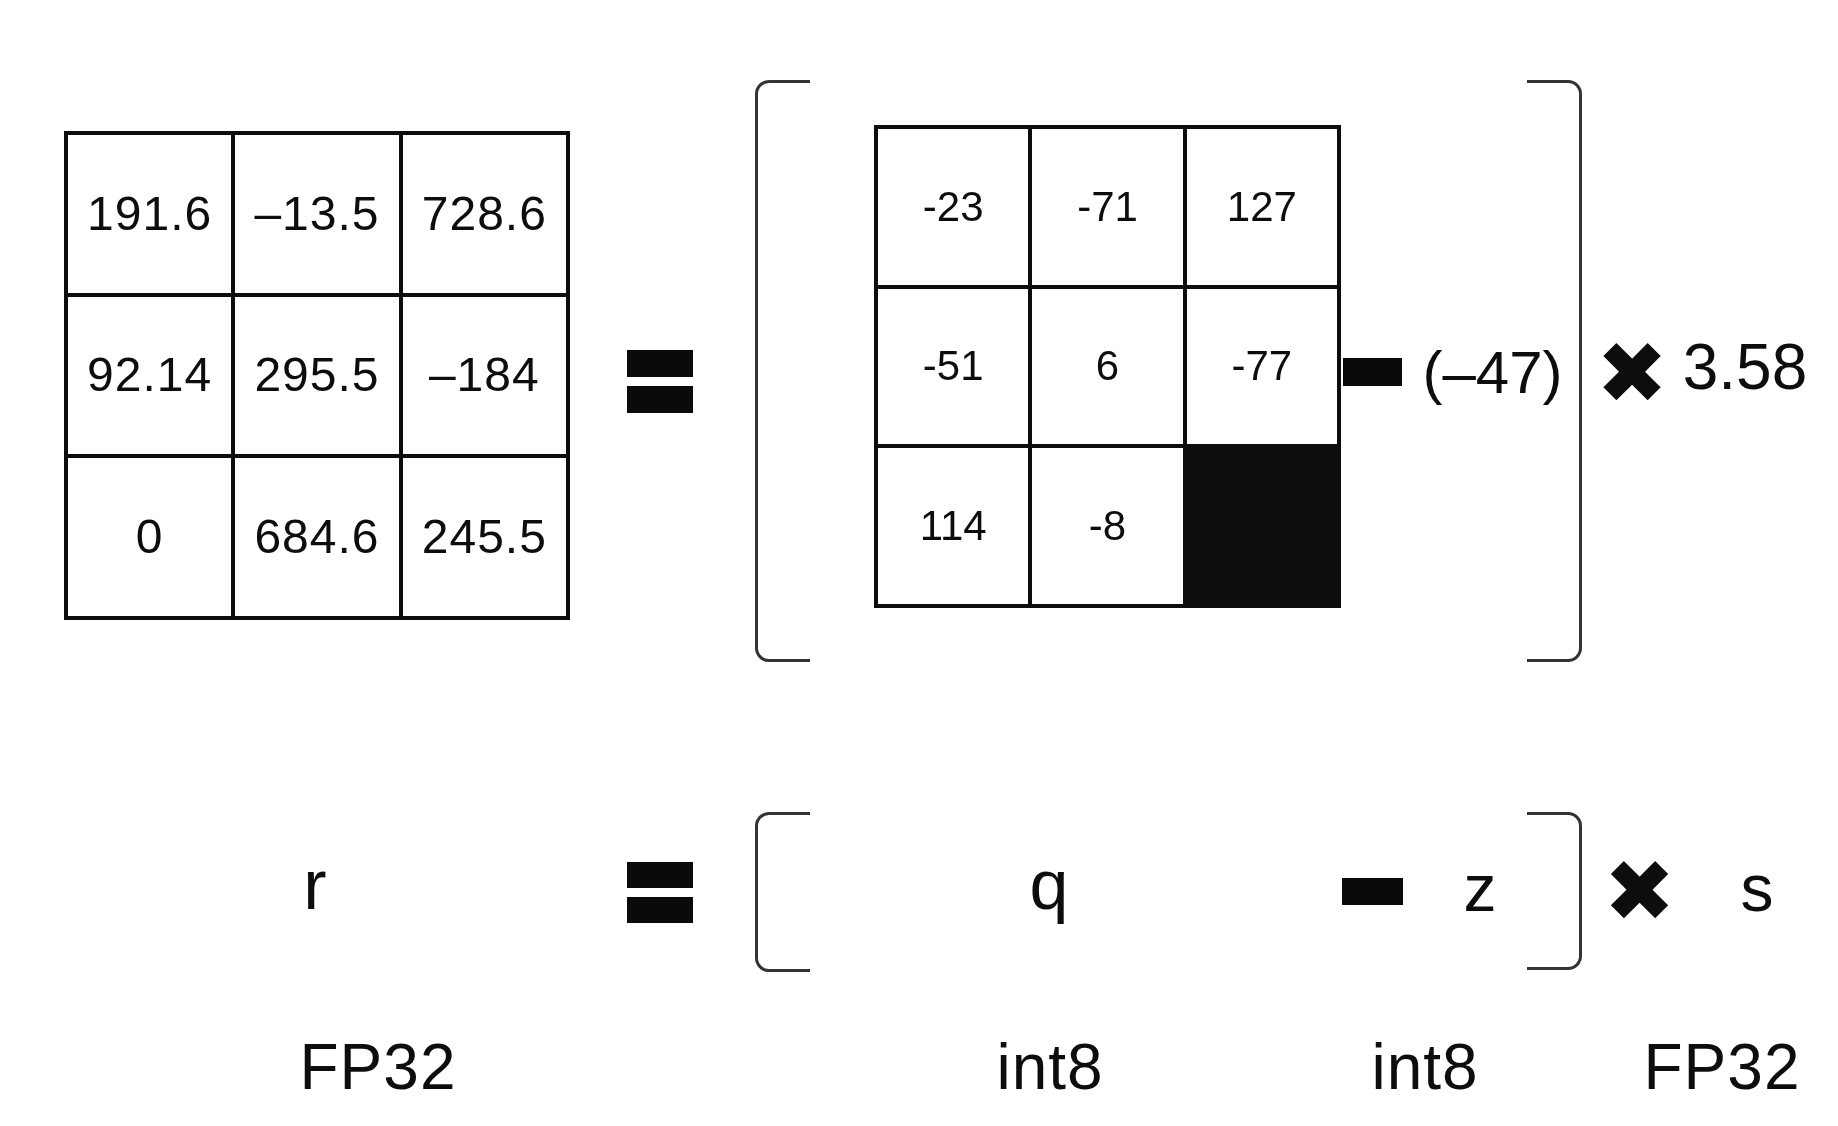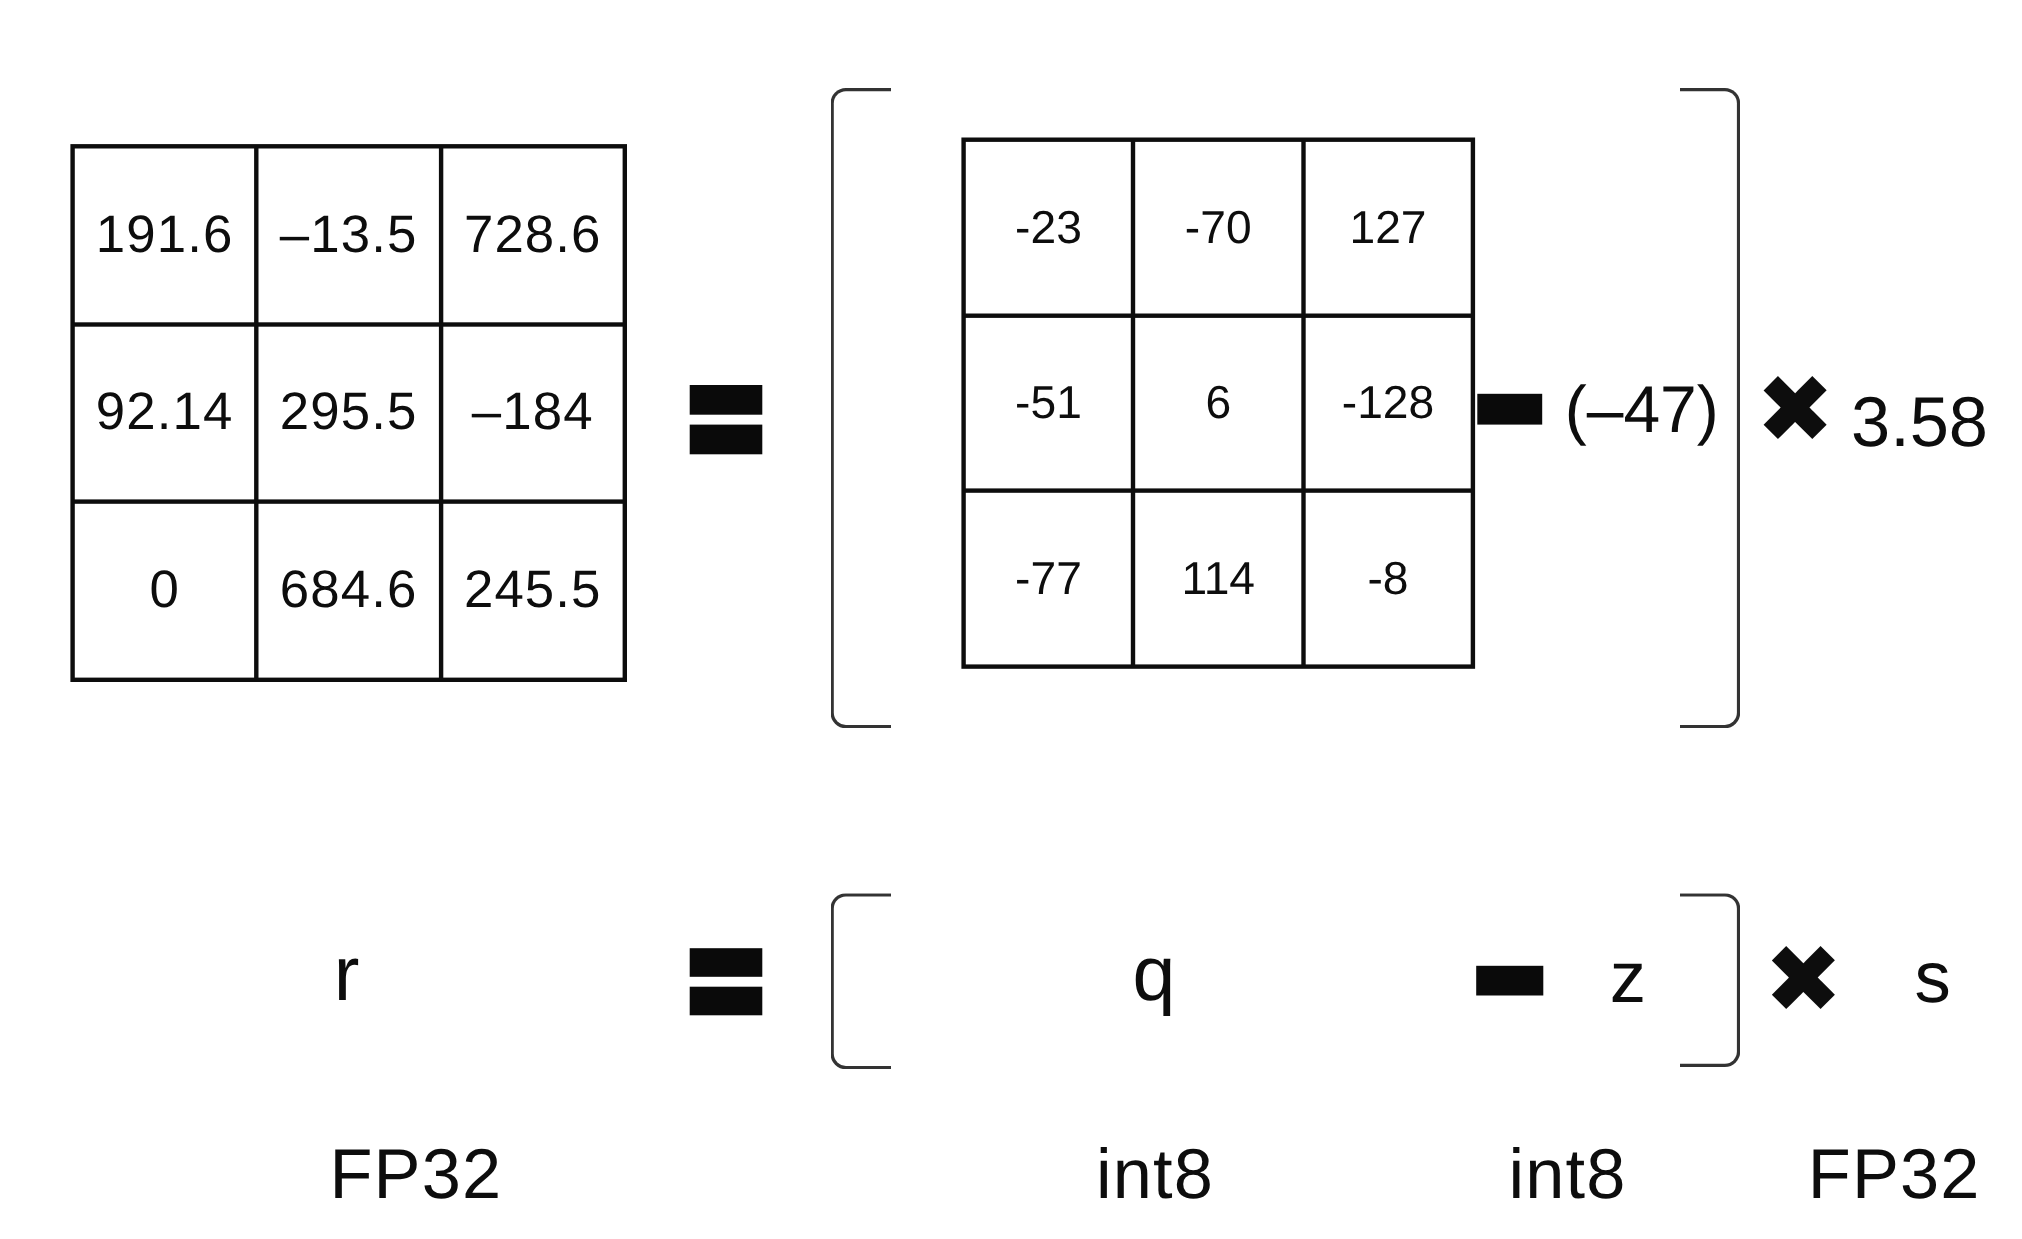--- a/index.html
+++ b/index.html
@@ -38,21 +38,21 @@
   #smallbracket-left{left:755px;top:812px;height:160px;}
   #smallbracket-right{left:1527px;top:812px;height:158px;}
   
   .sym{
     position:absolute;display:flex;align-items:center;justify-content:center;
     line-height:1;white-space:nowrap;
   }
   .times{font-family:"DejaVu Sans", sans-serif;font-size:86px;font-weight:700;}
   #zero-point-top{left:1405px;top:325px;width:175px;height:95px;font-size:60px;}
   #times-top{left:1592px;top:330px;width:80px;height:85px;}
-  #scale-top{left:1670px;top:340px;width:150px;height:85px;font-size:64px;}
+  #scale-top{left:1670px;top:324px;width:150px;height:85px;font-size:64px;}
   #sym-r{left:265px;top:840px;width:100px;height:90px;font-size:70px;}
   #sym-q{left:999px;top:840px;width:100px;height:90px;font-size:70px;}
   #sym-z{left:1440px;top:848px;width:80px;height:80px;font-size:66px;}
   #times-bottom{left:1597px;top:846px;width:85px;height:90px;}
   #sym-s{left:1717px;top:848px;width:80px;height:80px;font-size:66px;}
   .dtype{top:1032px;height:70px;width:180px;font-size:64px;letter-spacing:1px;}
   #dtype-r{left:288px;}
   #dtype-q{left:960px;}
   #dtype-z{left:1335px;}
   #dtype-s{left:1632px;}
@@ -77,25 +77,24 @@
   <div class="equals" id="equals-top">
     <div class="bar"></div>
     <div class="bar"></div>
   </div>
 
   <div class="bracket left" id="bigbracket-left"></div>
   <div class="bracket right" id="bigbracket-right"></div>
 
   <div class="matrix" id="int8-matrix">
     <div class="cell">-23</div>
-    <div class="cell">-70</div>
+    <div class="cell">-71</div>
     <div class="cell">127</div>
     <div class="cell">-51</div>
     <div class="cell">6</div>
-    <div class="cell">-128</div>
     <div class="cell">-77</div>
     <div class="cell">114</div>
     <div class="cell">-8</div>
   </div>
 
   <div class="minusbar" id="minus-top"></div>
   <div class="sym" id="zero-point-top">(–47)</div>
   <div class="sym times" id="times-top">✖</div>
   <div class="sym" id="scale-top">3.58</div>
 

